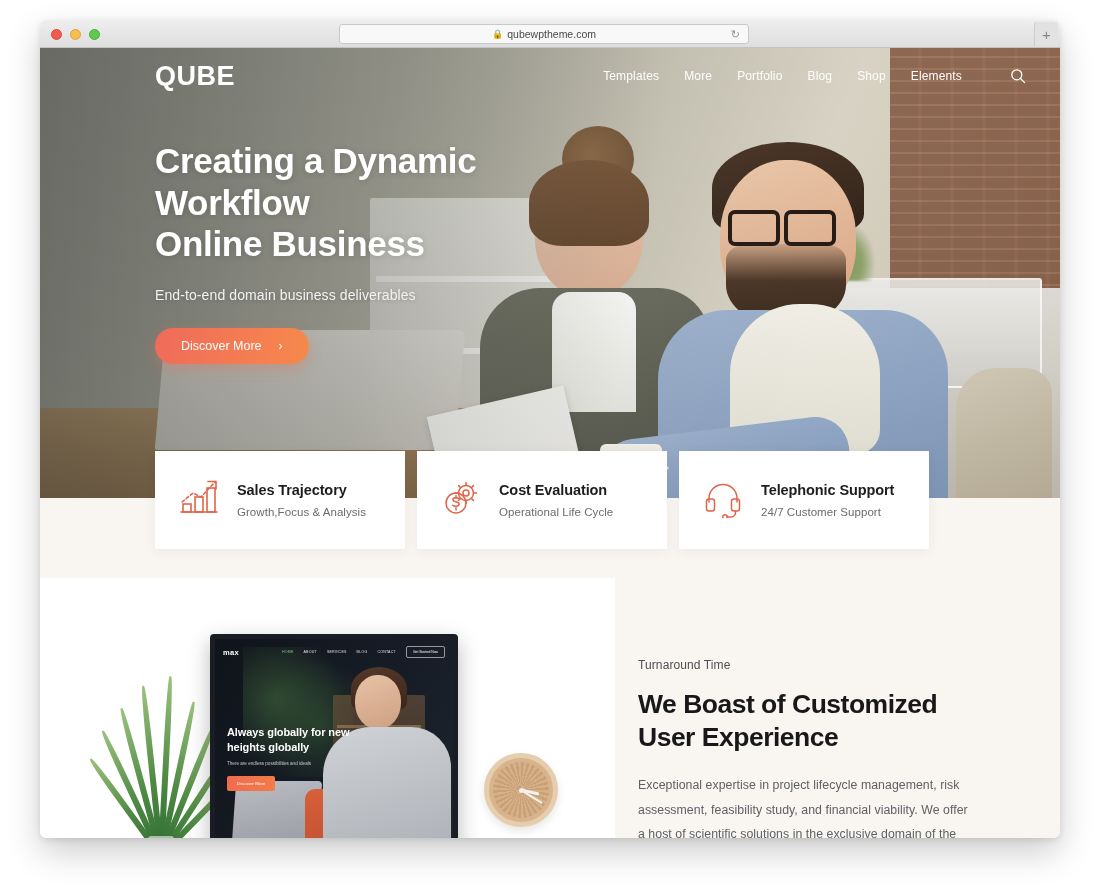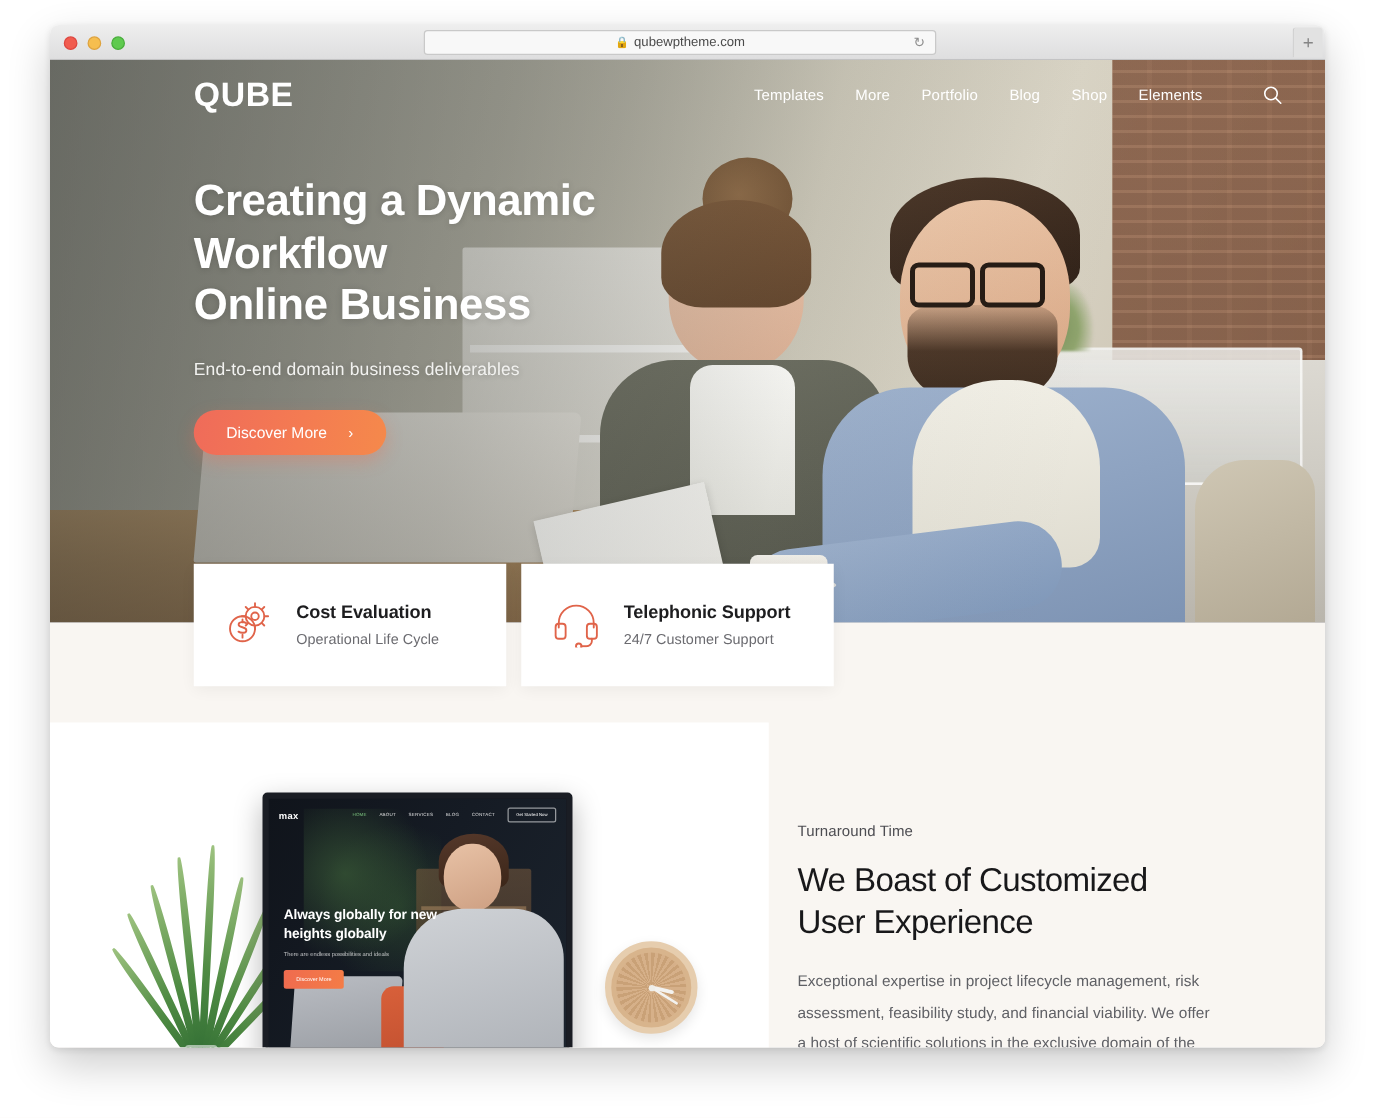--- a/index.html
+++ b/index.html
@@ -402,21 +402,21 @@
   }
   .hand.hour  { width: 3px; height: 18px; margin-left:-1.5px; margin-top:-18px; transform: rotate(103deg); }
   .hand.min   { width: 2px; height: 25px; margin-left:-1px;  margin-top:-25px; transform: rotate(122deg); }
   .clock-pin  { position:absolute; left:50%; top:50%; width:5px; height:5px; margin:-2.5px 0 0 -2.5px; border-radius:50%; background:#efeee9; }
 
   
   .lower-right { position: absolute; left: 598px; top: 160px; width: 330px; }
   .eyebrow { font-size: 12px; color: #4d4d52; letter-spacing: .1px; }
   .section-title {
     margin-top: 16px;
-    font-size: 26.5px; font-weight: 400; color: #18181a;
+    font-size: 26.5px; font-weight: 700; color: #18181a;
     line-height: 1.25; letter-spacing: -.5px;
   }
   .section-body {
     margin-top: 19px;
     font-size: 12.3px; color: #5f6065; line-height: 2.0; letter-spacing: .05px;
   }
 </style>
 </head>
 <body>
 
@@ -496,20 +496,36 @@
         <div class="hero-sub">End-to-end domain business deliverables</div>
         <button class="btn-primary">
           <span>Discover More</span>
           <span class="chev">›</span>
         </button>
       </div>
     </div>
 
     <div class="cards">
 
+      <div class="card">
+        <div class="card-icon">
+          <svg width="44" height="40" viewBox="0 0 44 40" fill="none">
+            <path d="M4 34 H40" stroke="#e0644a" stroke-width="1.6" stroke-linecap="round"></path>
+            <rect x="6" y="26" width="8" height="8" stroke="#e0644a" stroke-width="1.6"></rect>
+            <rect x="18" y="19" width="8" height="15" stroke="#e0644a" stroke-width="1.6"></rect>
+            <rect x="30" y="10" width="8" height="24" stroke="#e0644a" stroke-width="1.6"></rect>
+            <path d="M5 24 L16 15 L24 19 L38 4" stroke="#e0644a" stroke-width="1.6" stroke-linecap="round" stroke-dasharray="3 2.4"></path>
+            <path d="M31 3.5 H39 V11" stroke="#e0644a" stroke-width="1.6" stroke-linecap="round" stroke-linejoin="round" fill="none"></path>
+          </svg>
+        </div>
+        <div>
+          <div class="card-title">Sales Trajectory</div>
+          <div class="card-sub">Growth,Focus &amp; Analysis</div>
+        </div>
+      </div>
 
       <div class="card">
         <div class="card-icon">
           <svg width="44" height="40" viewBox="0 0 44 40" fill="none">
             <g stroke="#e0644a" stroke-width="1.5">
               <circle cx="27" cy="15" r="7.5"></circle>
               <circle cx="27" cy="15" r="3"></circle>
               <path d="M27 4.5 v3 M27 22.5 v3 M16.5 15 h3 M34.5 15 h3
                        M19.6 7.6 l2.1 2.1 M32.3 20.3 l2.1 2.1
                        M34.4 7.6 l-2.1 2.1 M21.7 20.3 l-2.1 2.1" stroke-linecap="round"></path>

